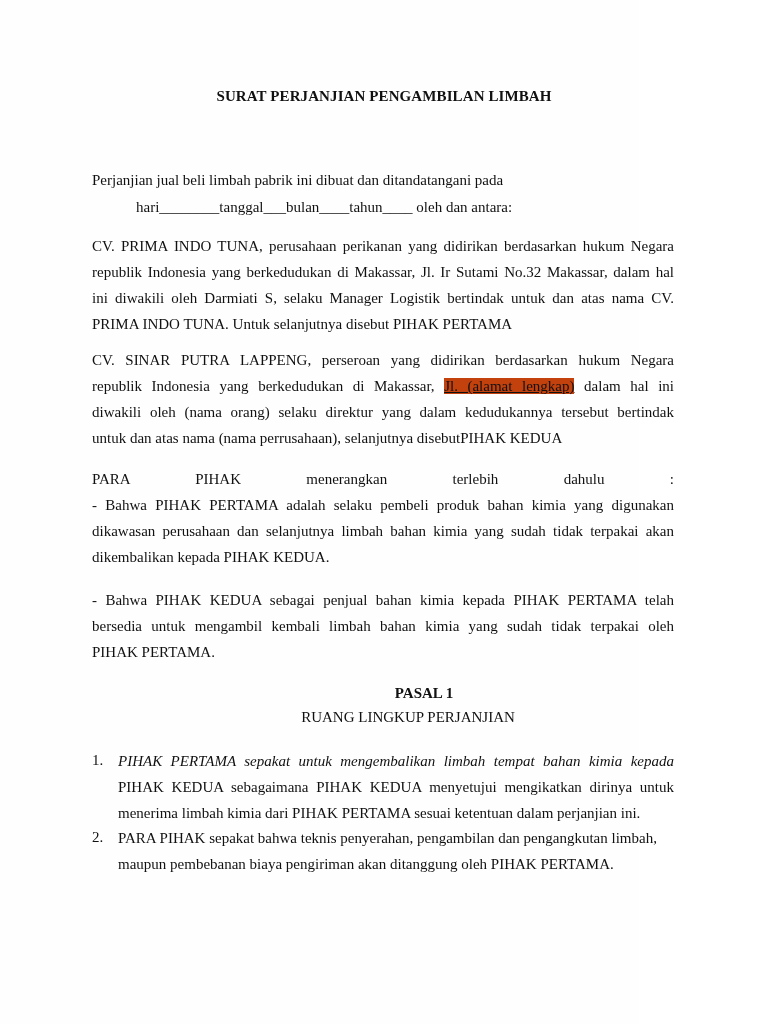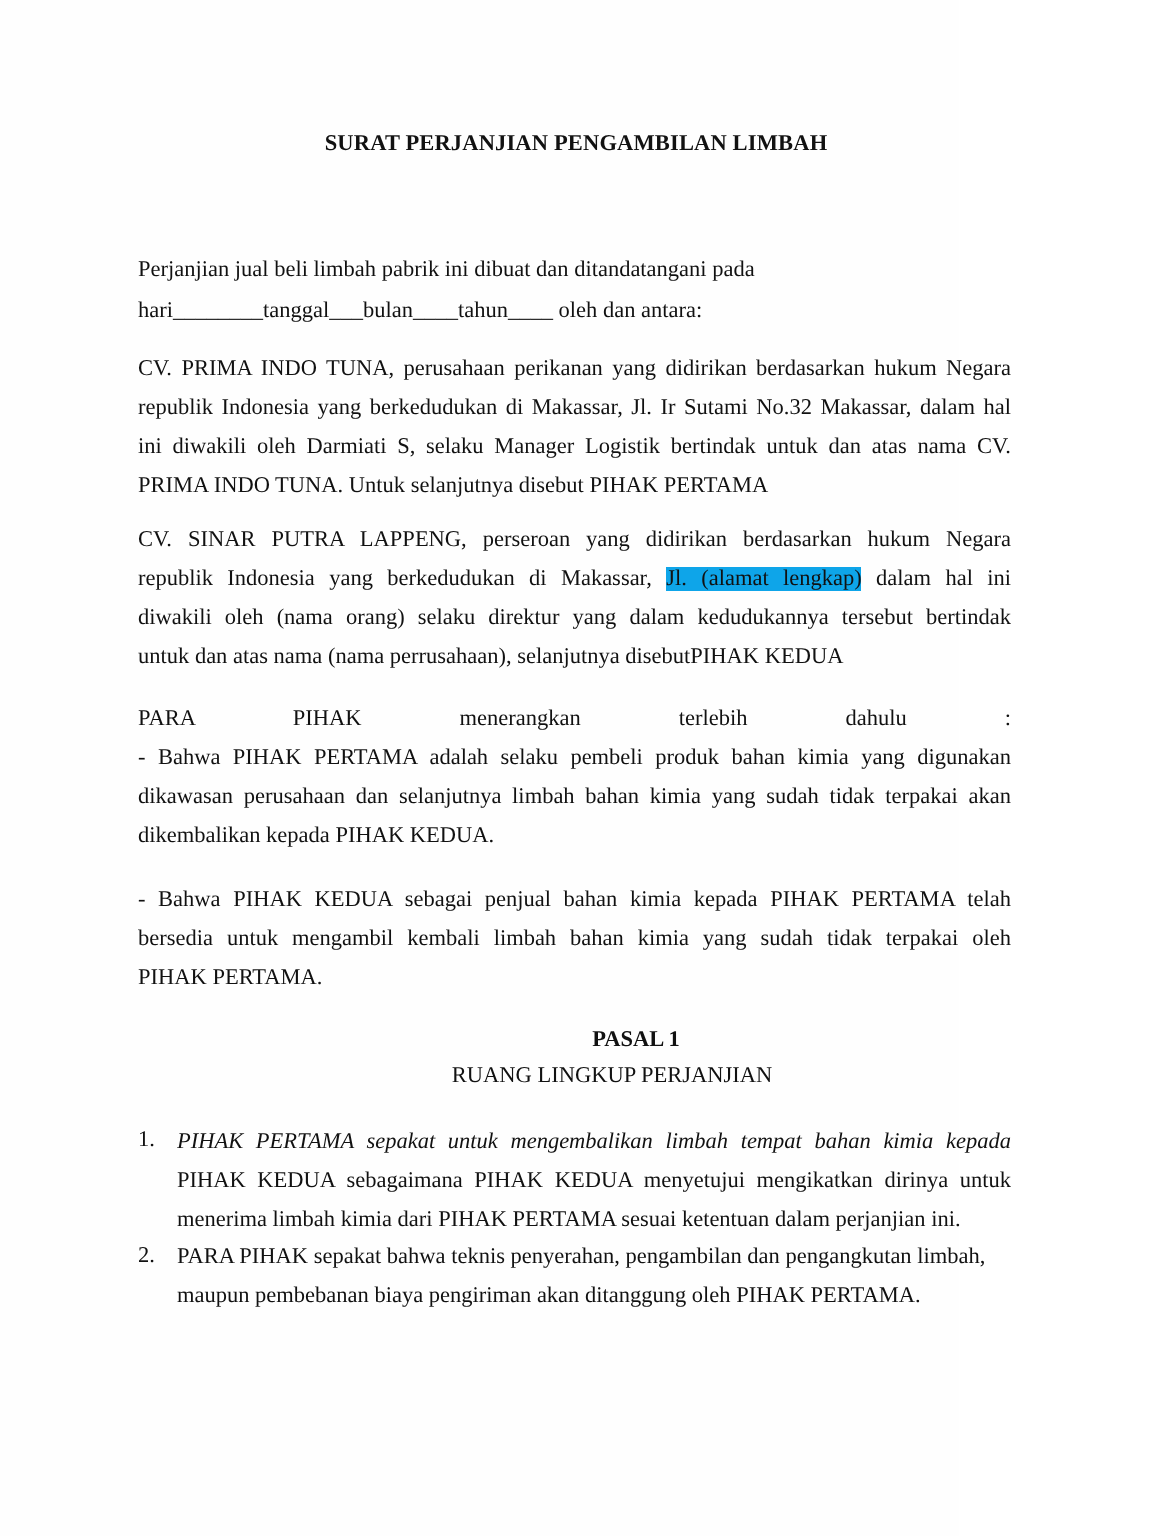--- a/index.html
+++ b/index.html
@@ -3,36 +3,36 @@
 <meta charset="utf-8">
 <style>
   html, body { margin:0; padding:0; background:#ffffff; }
   body { width:768px; height:1024px; overflow:hidden; position:relative;
          font-family:"Liberation Serif", "DejaVu Serif", serif; color:#111111; }
   .page { position:absolute; left:0; top:0; width:639px; height:1024px; background:#fefefe; }
   .title { position:absolute; left:0; width:768px; top:88px; text-align:center;
            font-weight:bold; font-size:15px; letter-spacing:0.1px; }
   .line { position:absolute; left:92px; width:582px; font-size:15px; line-height:18px; white-space:nowrap; }
   .justify { text-align:justify; text-align-last:justify; white-space:normal; height:18px; overflow:hidden; }
-  .hl { background:#0ea5e9; }
+  .hl { background:#c2410c;text-decoration:underline; }
   .center { position:absolute; left:0; width:768px; text-align:center; font-size:15px; }
   .bold { font-weight:bold; }
   .li-num { position:absolute; left:92px; font-size:15px; }
   .li-line { position:absolute; left:118px; width:556px; font-size:15px; line-height:18px; white-space:nowrap; }
 </style>
 </head>
 <body>
 
 <div class="page">
 
   <div class="title">SURAT PERJANJIAN PENGAMBILAN LIMBAH</div>
 
   <div>
     <div class="line" style="top:171px;">Perjanjian jual beli limbah pabrik ini dibuat dan ditandatangani pada</div>
-    <div class="line" style="top:198px;">hari________tanggal___bulan____tahun____ oleh dan antara:</div>
+    <div class="line" style="top:198px;margin-left:44px;">hari________tanggal___bulan____tahun____ oleh dan antara:</div>
   </div>
 
   <div>
     <div class="line justify" style="top:237px;">CV. PRIMA INDO TUNA, perusahaan perikanan yang didirikan berdasarkan hukum Negara</div>
     <div class="line justify" style="top:263px;">republik Indonesia yang berkedudukan di Makassar, Jl. Ir Sutami No.32 Makassar, dalam hal</div>
     <div class="line justify" style="top:289px;">ini diwakili oleh Darmiati S, selaku Manager Logistik bertindak untuk dan atas nama CV.</div>
     <div class="line" style="top:315px;">PRIMA INDO TUNA. Untuk selanjutnya disebut PIHAK PERTAMA</div>
   </div>
 
   <div>

